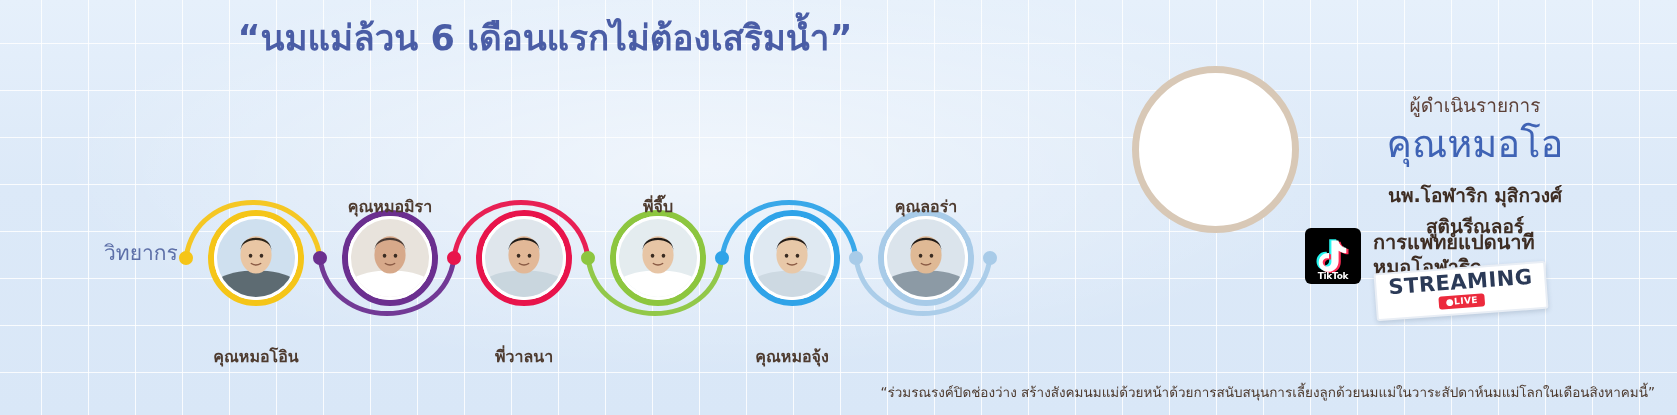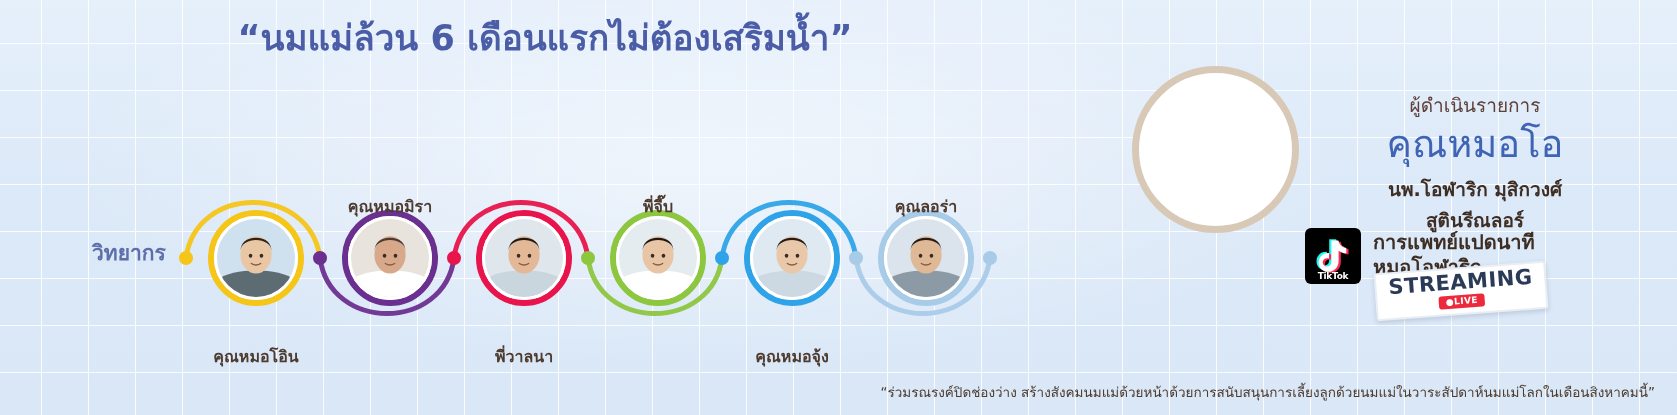--- a/index.html
+++ b/index.html
@@ -40,22 +40,22 @@
     line-height:1.18; margin-top:2px; white-space:nowrap;
   }
   #subline{
     margin-top:14px; font-size:24px; font-weight:bold;
     color:#5d4037; white-space:nowrap;
   }
 
   
   #rail{ position:absolute; left:0; top:170px; width:1090px; height:175px; }
   #rail-label{
-    position:absolute; left:92px; top:66px;
-    font-size:21px; color:#5d6fa8; font-weight:700;
+    position:absolute; left:104px; top:66px;
+    font-size:21px; color:#5d6fa8; font-weight:400;
   }
   #rail svg{ position:absolute; left:0; top:0; }
 
   .spk{ position:absolute; width:96px; height:96px; }
   .spk .ring{
     position:absolute; inset:0; border-radius:50%;
     border:6px solid #ccc; background:#fff;
     display:flex; align-items:center; justify-content:center;
   }
   .spk .inner{
@@ -77,21 +77,21 @@
     box-shadow:0 0 0 3px #ffffff inset;
     overflow:hidden;
   }
   #host-photo .ph{ position:absolute; inset:0; }
 
   #host-text{
     position:absolute; left:1310px; top:90px; width:330px; text-align:center;
   }
   #host-role{ font-size:19px; color:#5d4037; font-weight:400; }
   #host-name{ font-size:38px; color:#3f63b5; font-weight:normal; margin-top:4px; line-height:1.1; }
-  #host-fullname{ font-size:19px; color:#3e2d23; font-weight:bold; margin-top:8px; }
+  #host-fullname{ font-size:19px; color:#3e2d23; font-weight:bold; margin-top:14px; }
   #host-spec{ font-size:19px; color:#3e2d23; font-weight:bold; margin-top:1px; }
 
   
   #tiktok-row{ position:absolute; left:1305px; top:228px; width:350px; display:flex; align-items:flex-start; gap:12px; }
   #tiktok-logo{
     width:56px; height:56px; border-radius:6px; background:#000;
     position:relative; flex:0 0 auto; overflow:hidden;
   }
   #tiktok-wordmark{
     position:absolute; bottom:3px; left:0; width:100%;

